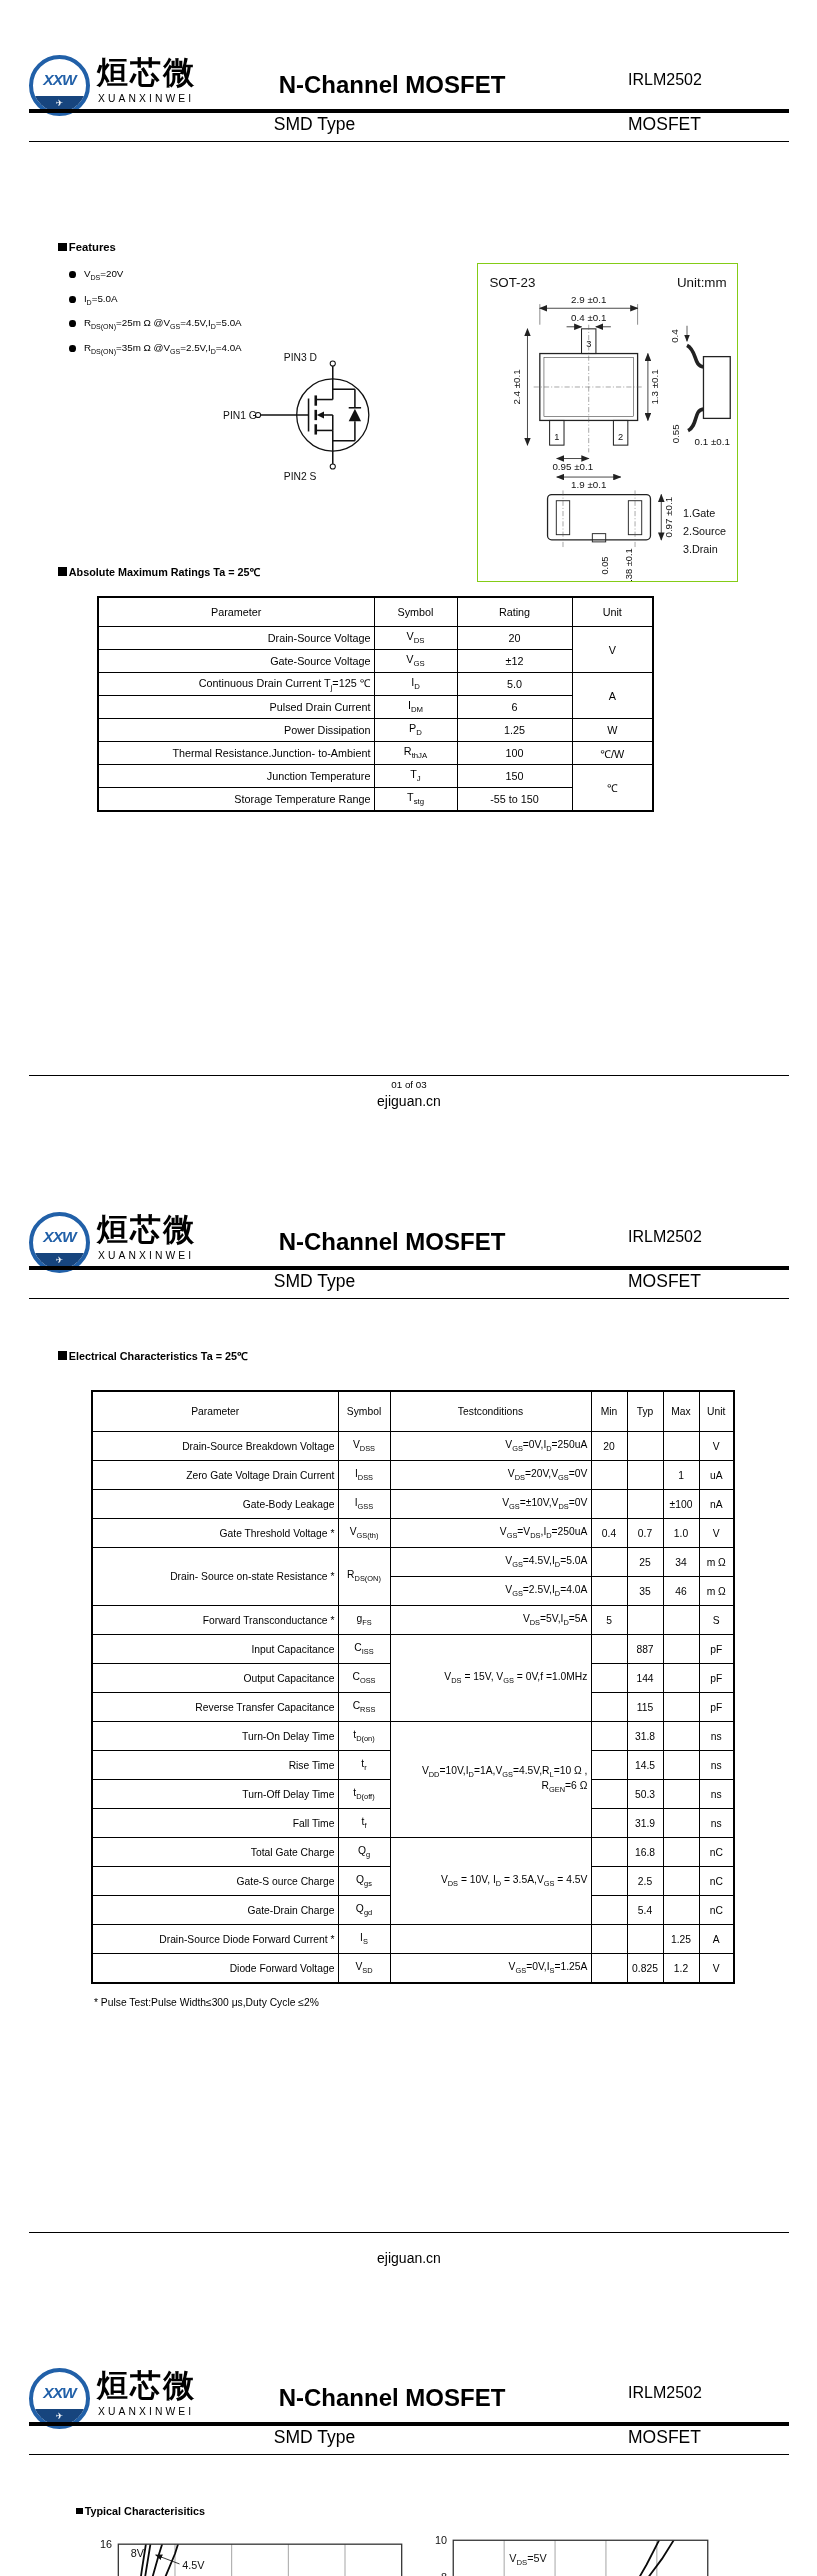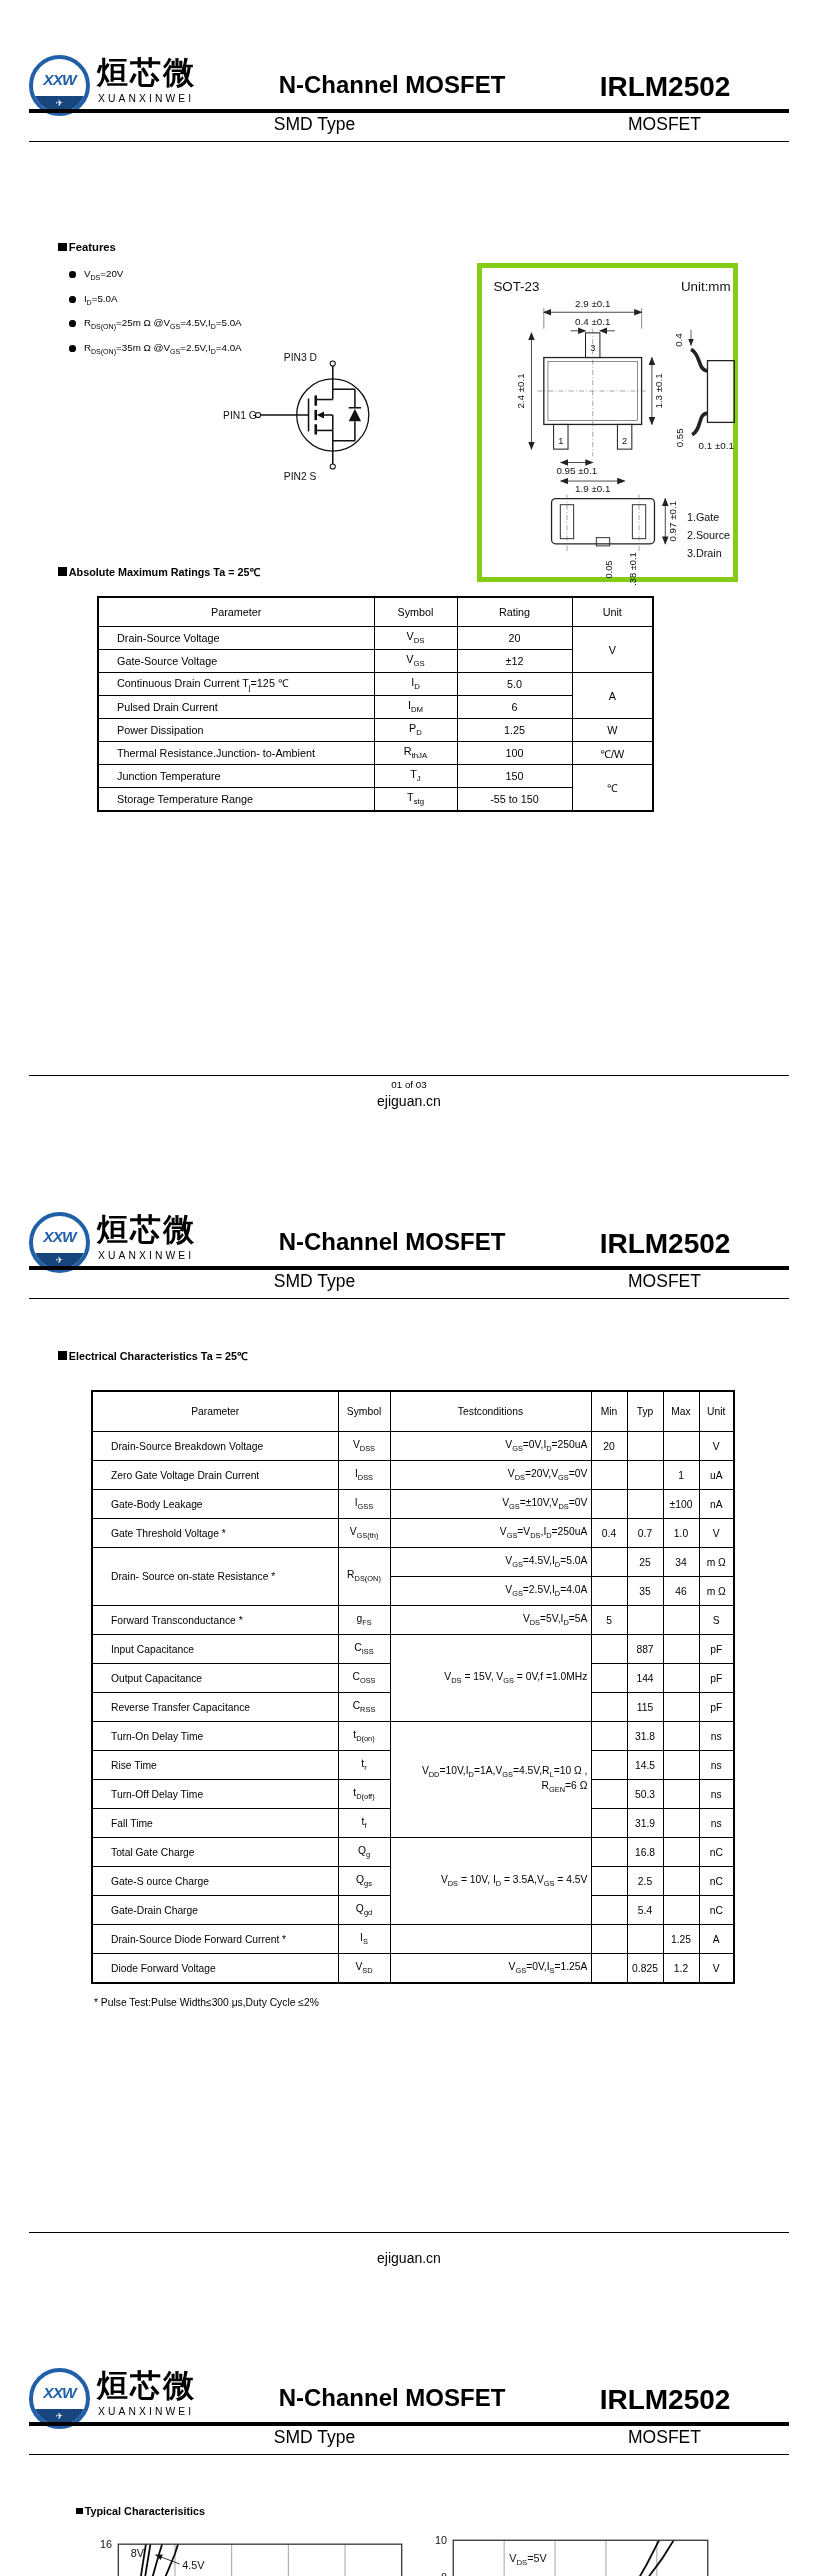--- a/index.html
+++ b/index.html
@@ -10,43 +10,43 @@
   
   .logo-circle{position:absolute;left:29px;top:55px;width:61px;height:61px;border-radius:50%;
     border:4.6px solid #2160A8;box-sizing:border-box;overflow:hidden;background:#fff}
   .logo-xxw{display:block;text-align:center;margin-top:12.4px;font-style:italic;font-weight:bold;
     font-size:15.5px;color:#2160A8;letter-spacing:-1px}
   .logo-shield{position:absolute;bottom:0;left:0;right:0;height:16.5px;background:#17457E;color:#fff;
     text-align:center;font-size:8.8px;line-height:15.5px}
   .logo-cn{position:absolute;left:97px;top:52px;font-size:31px;font-weight:bold;letter-spacing:2.1px}
   .logo-en{position:absolute;left:98px;top:93px;font-size:10.3px;letter-spacing:3.1px}
   .hdr-title{position:absolute;left:222px;top:71px;width:340px;text-align:center;font-size:24px;font-weight:bold}
-  .hdr-part{position:absolute;left:562px;top:71px;width:206px;text-align:center;font-size:28px;font-weight:bold}
+  .hdr-part{position:absolute;left:562px;top:71px;width:206px;text-align:center;font-size:16px;font-weight:normal}
   .rule-thick{position:absolute;left:29px;right:29px;top:109px;height:3.6px;background:#000}
   .hdr-sub1{position:absolute;left:222px;top:114px;width:185px;text-align:center;font-size:17.5px}
   .hdr-sub2{position:absolute;left:582px;top:114px;width:165px;text-align:center;font-size:17.5px}
   .rule-thin{position:absolute;left:29px;right:29px;top:141px;height:1px;background:#000}
   
   .sec-head{position:absolute;font-size:11.3px;font-weight:bold;display:flex;align-items:center;gap:2px}
   .sq{width:8.8px;height:8.8px;background:#000;display:inline-block;flex:none}
   .feat-item{position:absolute;left:69px;font-size:9.8px;display:flex;align-items:center;gap:8.2px}
   .dot{width:6.7px;height:6.7px;border-radius:50%;background:#000;flex:none}
   
-  .pkg-box{position:absolute;left:477px;top:263px;width:261px;height:319px;border:5px solid #84cc16;box-sizing:border-box}
+  .pkg-box{position:absolute;left:477px;top:263px;width:261px;height:319px;border:1px solid #84cc16;box-sizing:border-box}
   .mos-sym{position:absolute;left:222px;top:348px;width:170px;height:135px}
   
   .abs-table-wrap{position:absolute;left:97px;top:596px;width:555px}
   .elec-table-wrap{position:absolute;left:91px;top:233px;width:642px}
   table{border-collapse:collapse;width:100%;table-layout:fixed;border:2.1px solid #000}
   th,td{border:1.5px solid #000;text-align:center;padding:0 3.1px;font-weight:normal;overflow:hidden}
   .abs-table-wrap th{height:28px;font-size:10.8px}
   .abs-table-wrap td{height:22px;font-size:10.8px}
   .elec-table-wrap th{height:39px;font-size:10.3px}
   .elec-table-wrap td{height:28px;font-size:10.3px}
-  .cell-param{text-align:left;padding-left:18px}
+  .cell-param{text-align:right;padding-left:18px}
   .cell-cond{text-align:right;padding-left:7px}
   .footnote{position:absolute;left:94px;top:840px;font-size:10.3px}
   
   .footer-rule{position:absolute;left:29px;right:29px;top:1075px;height:1px;background:#000}
   .footer-page{position:absolute;left:0;width:100%;top:1079px;text-align:center;font-size:9.8px}
   .footer-site{position:absolute;left:0;width:100%;top:1093px;text-align:center;font-size:14px}
   
   .fig{position:absolute;margin:0}
   .figplot{width:100%}
   .figplot svg{display:block}

